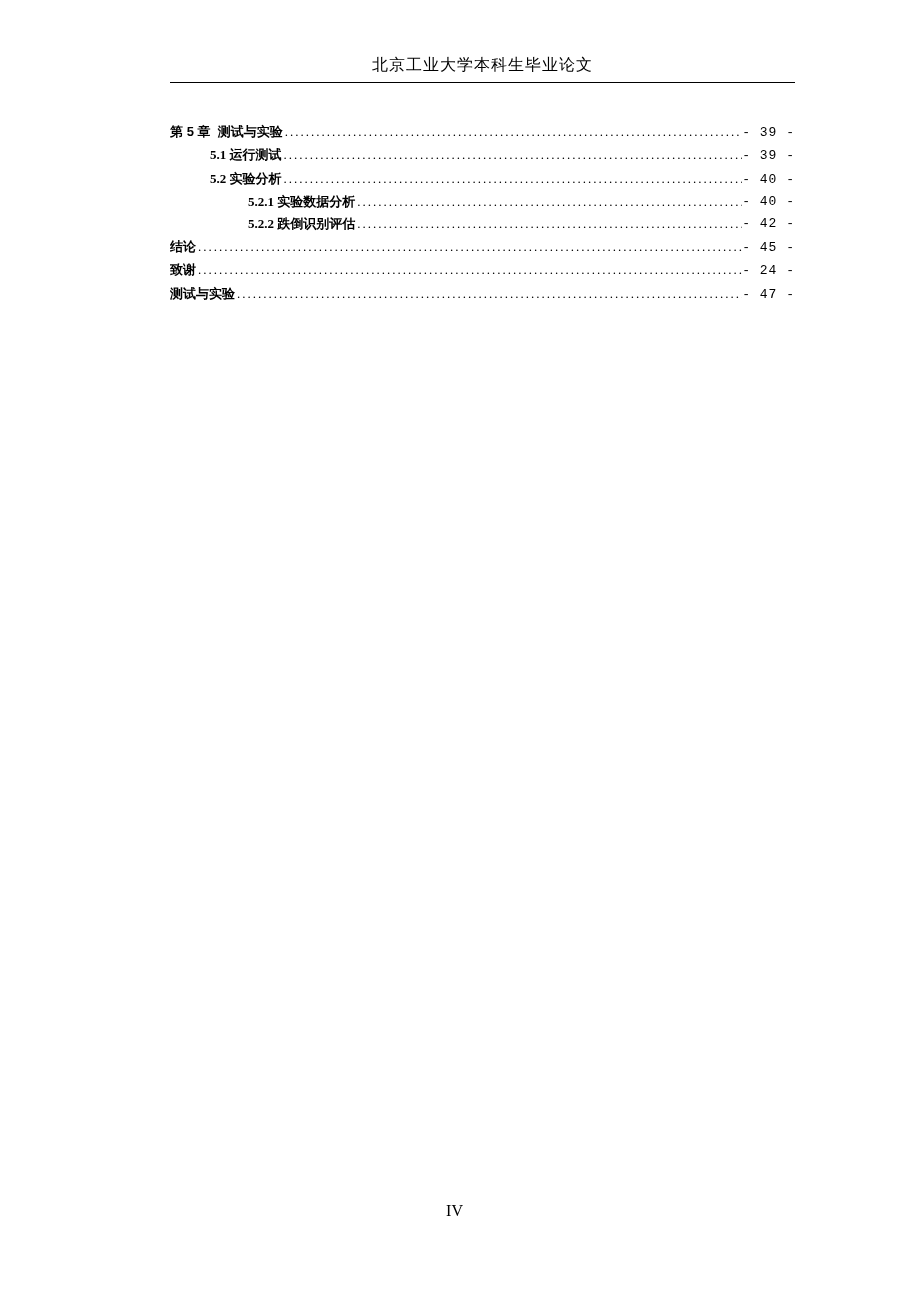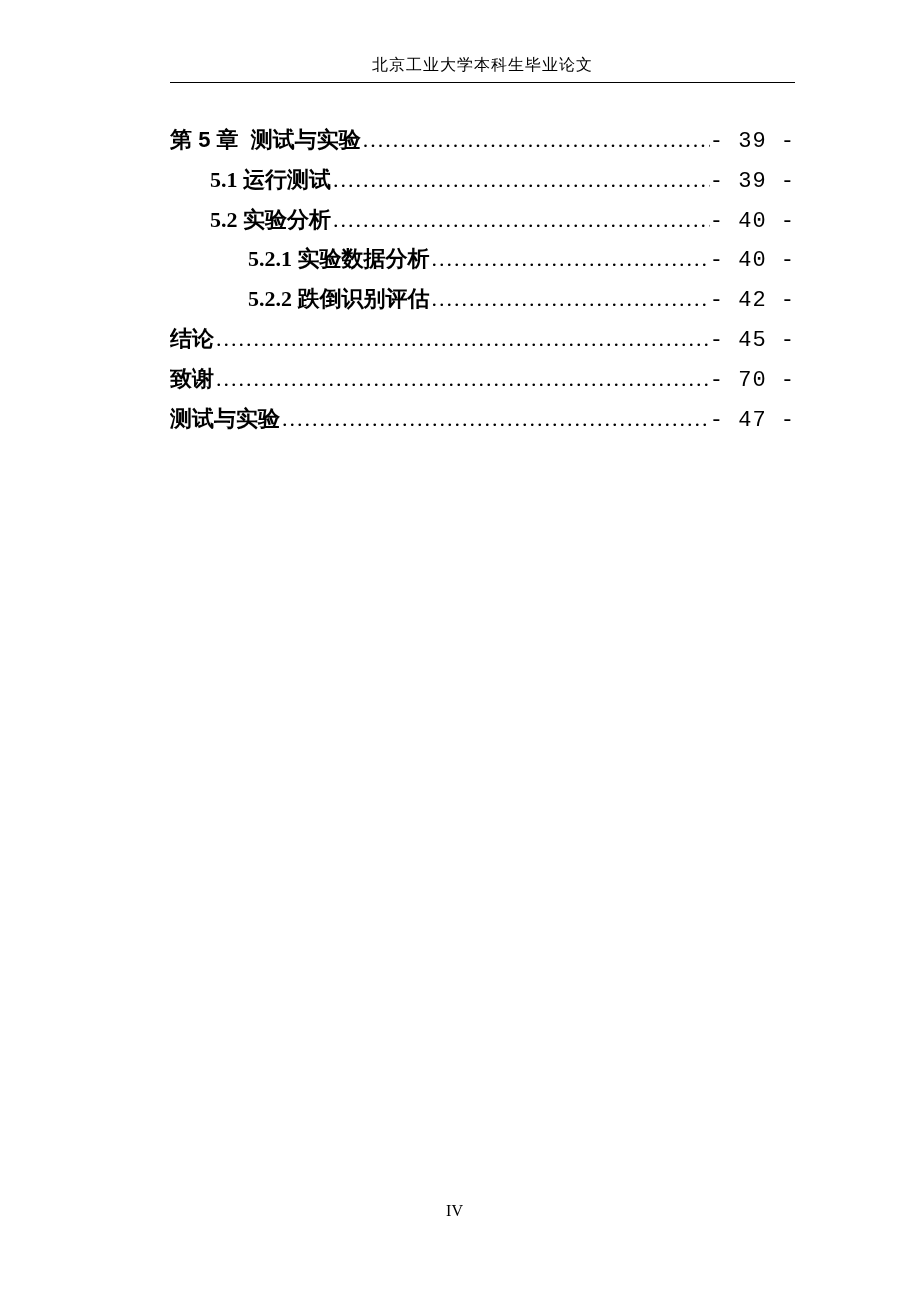--- a/index.html
+++ b/index.html
@@ -24,21 +24,21 @@
       font-size: 16px;
       letter-spacing: 1px;
       padding-bottom: 6px;
     }
     .header-rule {
       border: none;
       border-top: 1.5px solid #000;
       margin-bottom: 38px;
     }
     .toc {
-      font-size: 22px;
+      font-size: 13px;
       line-height: 1.72;
     }
     .toc-row {
       display: flex;
       align-items: baseline;
       white-space: nowrap;
       overflow: hidden;
     }
     .toc-label {
       flex: 0 0 auto;
@@ -62,20 +62,21 @@
     .toc-page {
       flex: 0 0 auto;
       font-family: Liberation Mono, monospace;
       letter-spacing: 1px;
     }
     .indent-1 {
       padding-left: 40px;
     }
     .indent-2 {
       padding-left: 78px;
+      align-items: flex-end;
     }
     .footer {
       position: absolute;
       bottom: 82px;
       left: 0;
       right: 11px;
       text-align: center;
       font-family: "Times New Roman", serif;
       font-size: 16px;
     }
@@ -124,21 +125,21 @@
 
     <div class="toc-row">
       <span class="toc-label bold">结论</span>
       <span class="toc-dots">...........................................................................................................</span>
       <span class="toc-page">- 45 -</span>
     </div>
 
     <div class="toc-row">
       <span class="toc-label bold">致谢</span>
       <span class="toc-dots">...........................................................................................................</span>
-      <span class="toc-page">- 70 -</span>
+      <span class="toc-page">- 24 -</span>
     </div>
 
     <div class="toc-row">
       <span class="toc-label bold">测试与实验</span>
       <span class="toc-dots">...........................................................................................................</span>
       <span class="toc-page">- 47 -</span>
     </div>
 
   </div>
 </div>

